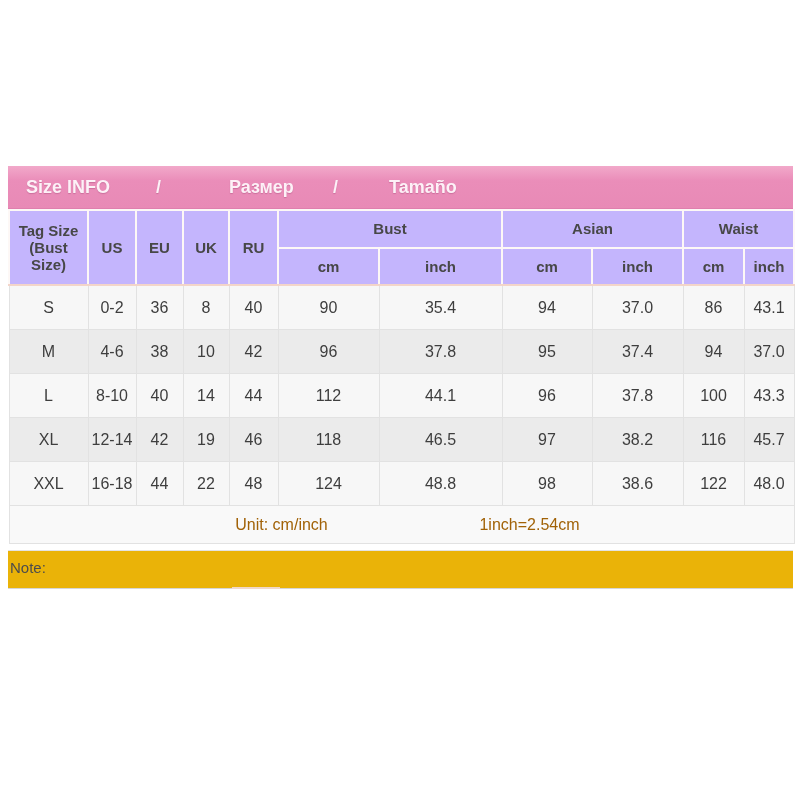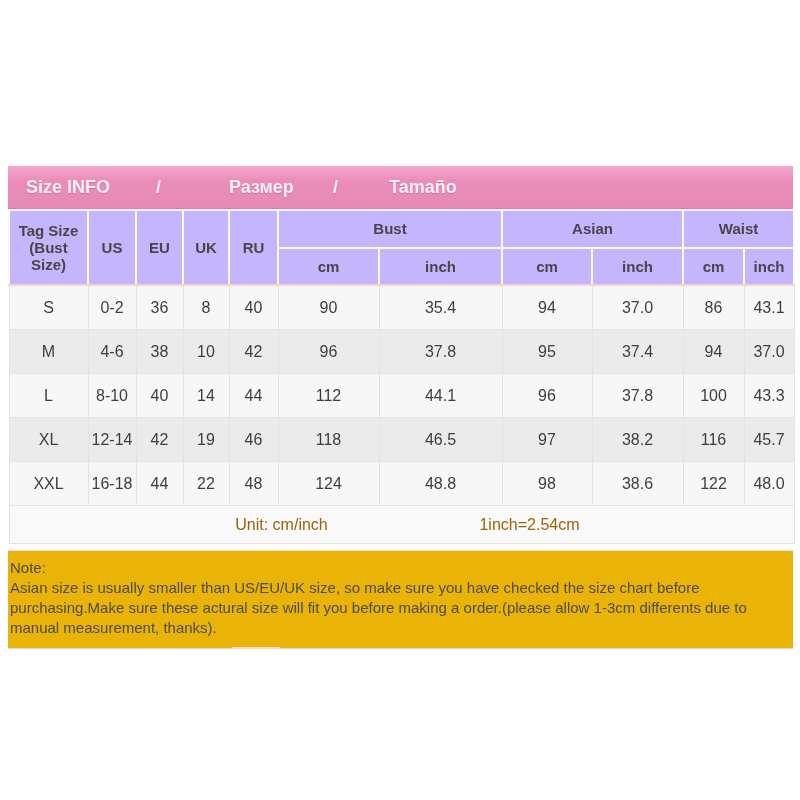--- a/index.html
+++ b/index.html
@@ -190,17 +190,16 @@
         <td class="unit-row" colspan="11">
           <span class="unit-label">Unit: cm/inch</span>
           <span class="unit-conv">1inch=2.54cm</span>
         </td>
       </tr>
     </tbody>
   </table>
 
   <div class="note-box">
     <p class="note-title">Note:</p>
-    <p class="note-body">Asian size is usually smaller than US/EU/UK size, so make sure you have checked the size chart before purchasing.Make sure these actural size will fit you before making a order.(please allow 1-3cm differents due to manual measurement, thanks).</p>
     <div class="pink-chip"></div>
   </div>
 
 </div>
 
 </body></html>

